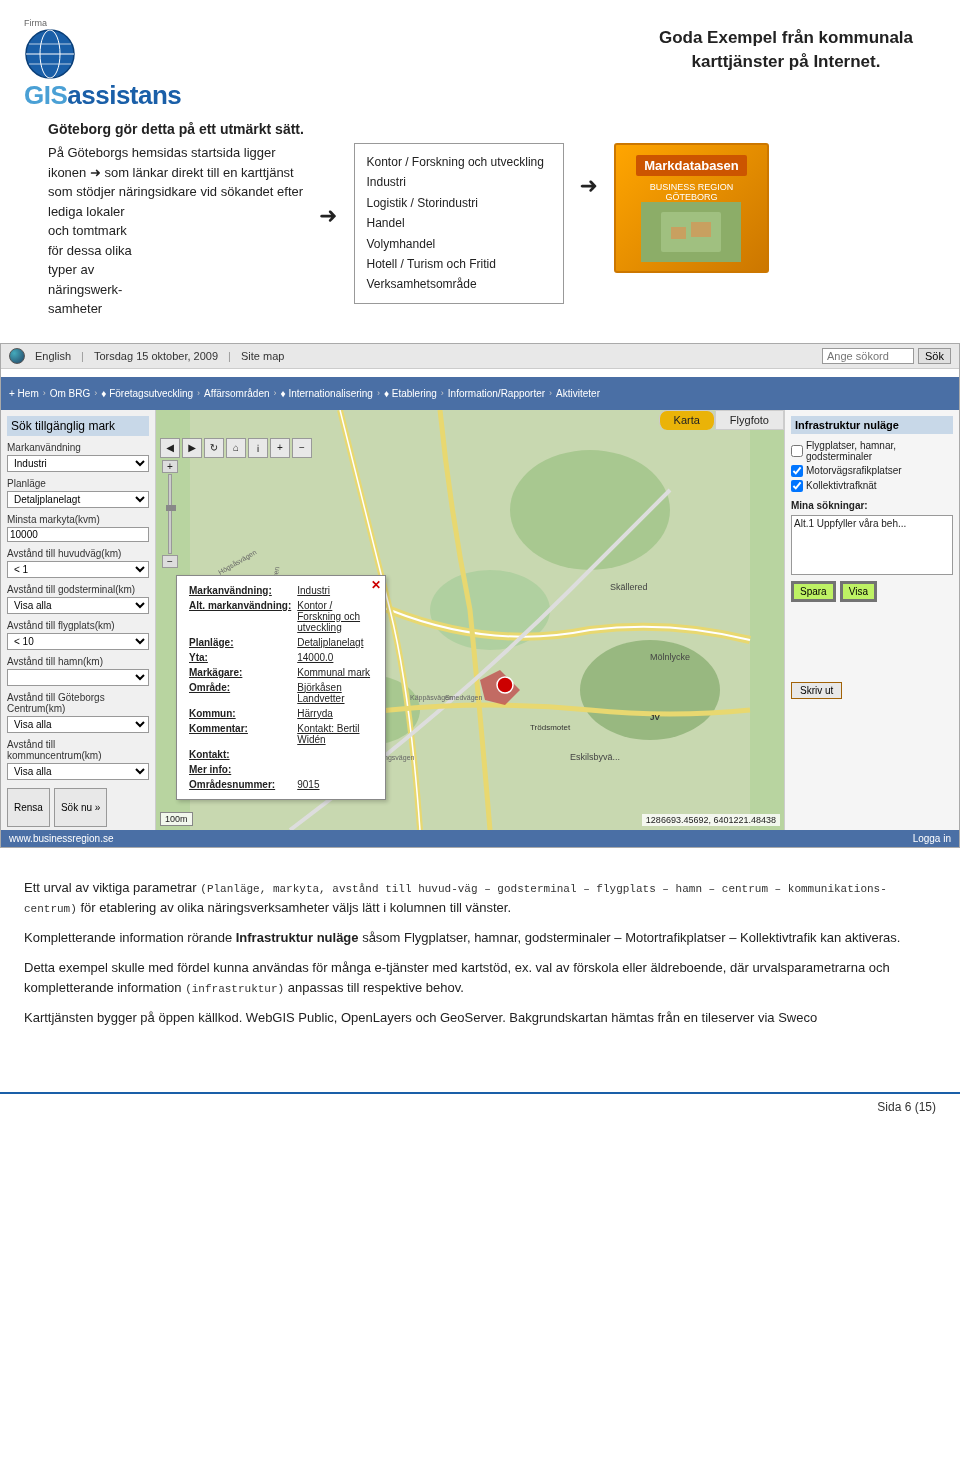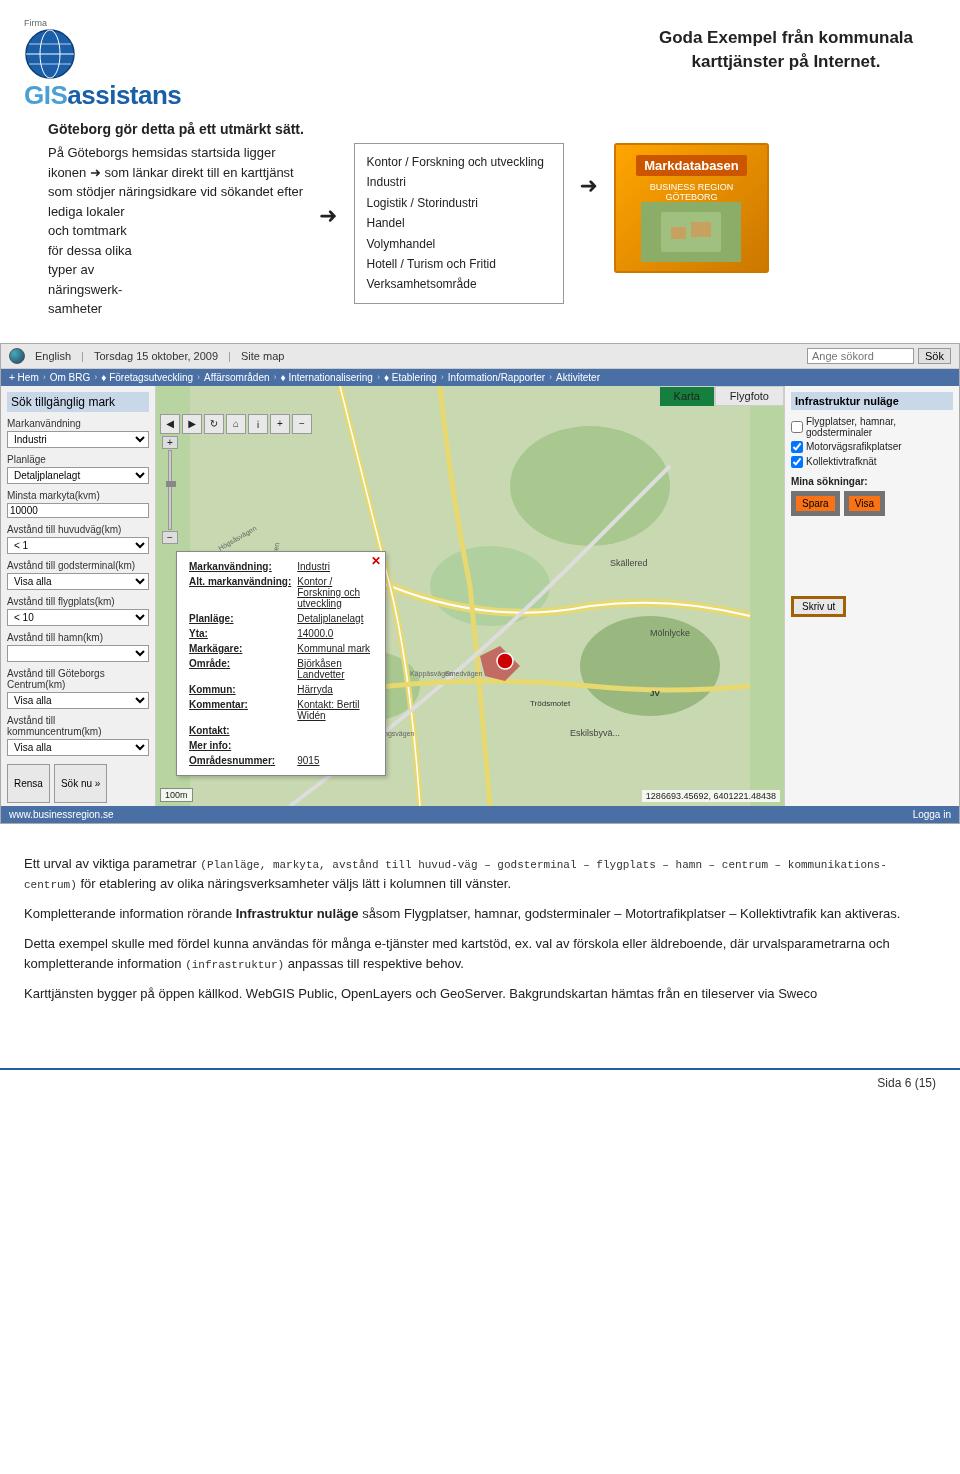--- a/index.html
+++ b/index.html
@@ -175,27 +175,28 @@
     .site-topbar-search button {
       font-size: 11px;
       padding: 1px 6px;
       background: #e0e0e0;
       border: 1px solid #999;
       cursor: pointer;
     }
 
     .site-nav {
       background: #4a6fa5;
-      padding: 3px 8px;
+      padding: 11px 8px;
       font-size: 10px;
       color: #fff;
       display: flex;
       gap: 4px;
       align-items: center;
       flex-wrap: wrap;
+      margin-top: 8px;
     }
 
     .site-nav a { color: #fff; text-decoration: none; font-size: 10px; }
 
     .site-body {
       display: flex;
       height: 420px;
     }
 
     .sidebar {
@@ -253,22 +254,23 @@
       overflow: hidden;
     }
     .map-tab {
       padding: 3px 14px;
       background: #e8e8e8;
       border: 1px solid #ccc;
       font-size: 11px;
       cursor: pointer;
     }
     .map-tab.active {
-      background: #15803d;
+      background: #eab308;
       border-bottom: none;
+      border-radius: 8px;
     }
 
     
     .map-popup {
       position: absolute;
       top: 165px;
       left: 20px;
       background: #fff;
       border: 1px solid #888;
       padding: 6px 8px;
@@ -377,30 +379,30 @@
 
     .right-panel-buttons {
       display: flex;
       gap: 4px;
       margin-bottom: 8px;
     }
 
     .right-panel-btn {
       font-size: 10px;
       padding: 2px 6px;
-      border: 5px solid #737373;
-      background: #f97316;
+      border: 3px solid #737373;
+      background: #bef264;
       cursor: pointer;
     }
 
     .write-btn {
       margin-top: 80px;
       font-size: 10px;
       padding: 2px 8px;
-      border: 3px solid #a16207;
+      border: 1px solid #a16207;
       background: #e8e8e8;
       cursor: pointer;
       display: block;
     }
 
     
     .site-footer {
       background: #4a6fa5;
       padding: 3px 8px;
       display: flex;
@@ -534,21 +536,21 @@
 <div class="website-frame" style="margin: 0 0 14px 0;">
 
   <div class="site-topbar">
     <div class="globe-icon"></div>
     <span class="site-topbar-text">English</span>
     <span class="site-topbar-sep">|</span>
     <span class="site-topbar-text">Torsdag 15 oktober, 2009</span>
     <span class="site-topbar-sep">|</span>
     <span class="site-topbar-text">Site map</span>
     <div class="site-topbar-search">
-      <input type="text" class="site-topbar-search" style="font-size: 11px; border: 1px solid rgb(153, 153, 153); padding: 1px 4px; width: 107px;" placeholder="Ange sökord">
+      <input type="text" class="site-topbar-search" style="font-size: 11px; border: 1px solid rgb(153, 153, 153); padding: 1px 4px; width: 92px;" placeholder="Ange sökord">
       <button style="font-size:11px;padding:1px 6px;background:#e0e0e0;border:1px solid #999;cursor:pointer;">Sök</button>
     </div>
   </div>
 
   <div class="site-nav">
     <a href="#">+ Hem</a>
     <span class="nav-arrow">›</span>
     <a href="#">Om BRG</a>
     <span class="nav-arrow">›</span>
     <a href="#">♦ Företagsutveckling</a>
@@ -765,20 +767,23 @@
         <input type="checkbox" checked="" style="">
         <span>Motorvägsrafikplatser</span>
       </div>
       <div class="checkbox-row">
         <input type="checkbox" checked="" style="">
         <span>Kollektivtrafknät</span>
       </div>
 
       <div class="right-panel-subtitle">Mina sökningar:</div>
 
+      <div class="search-result-box">
+        <div>Alt.1 Uppfyller våra beh...</div>
+      </div>
 
       <div class="right-panel-buttons">
         <button class="right-panel-btn">Spara</button>
         <button class="right-panel-btn">Visa</button>
       </div>
 
       <button class="write-btn">Skriv ut</button>
     </div>
   </div>
 

